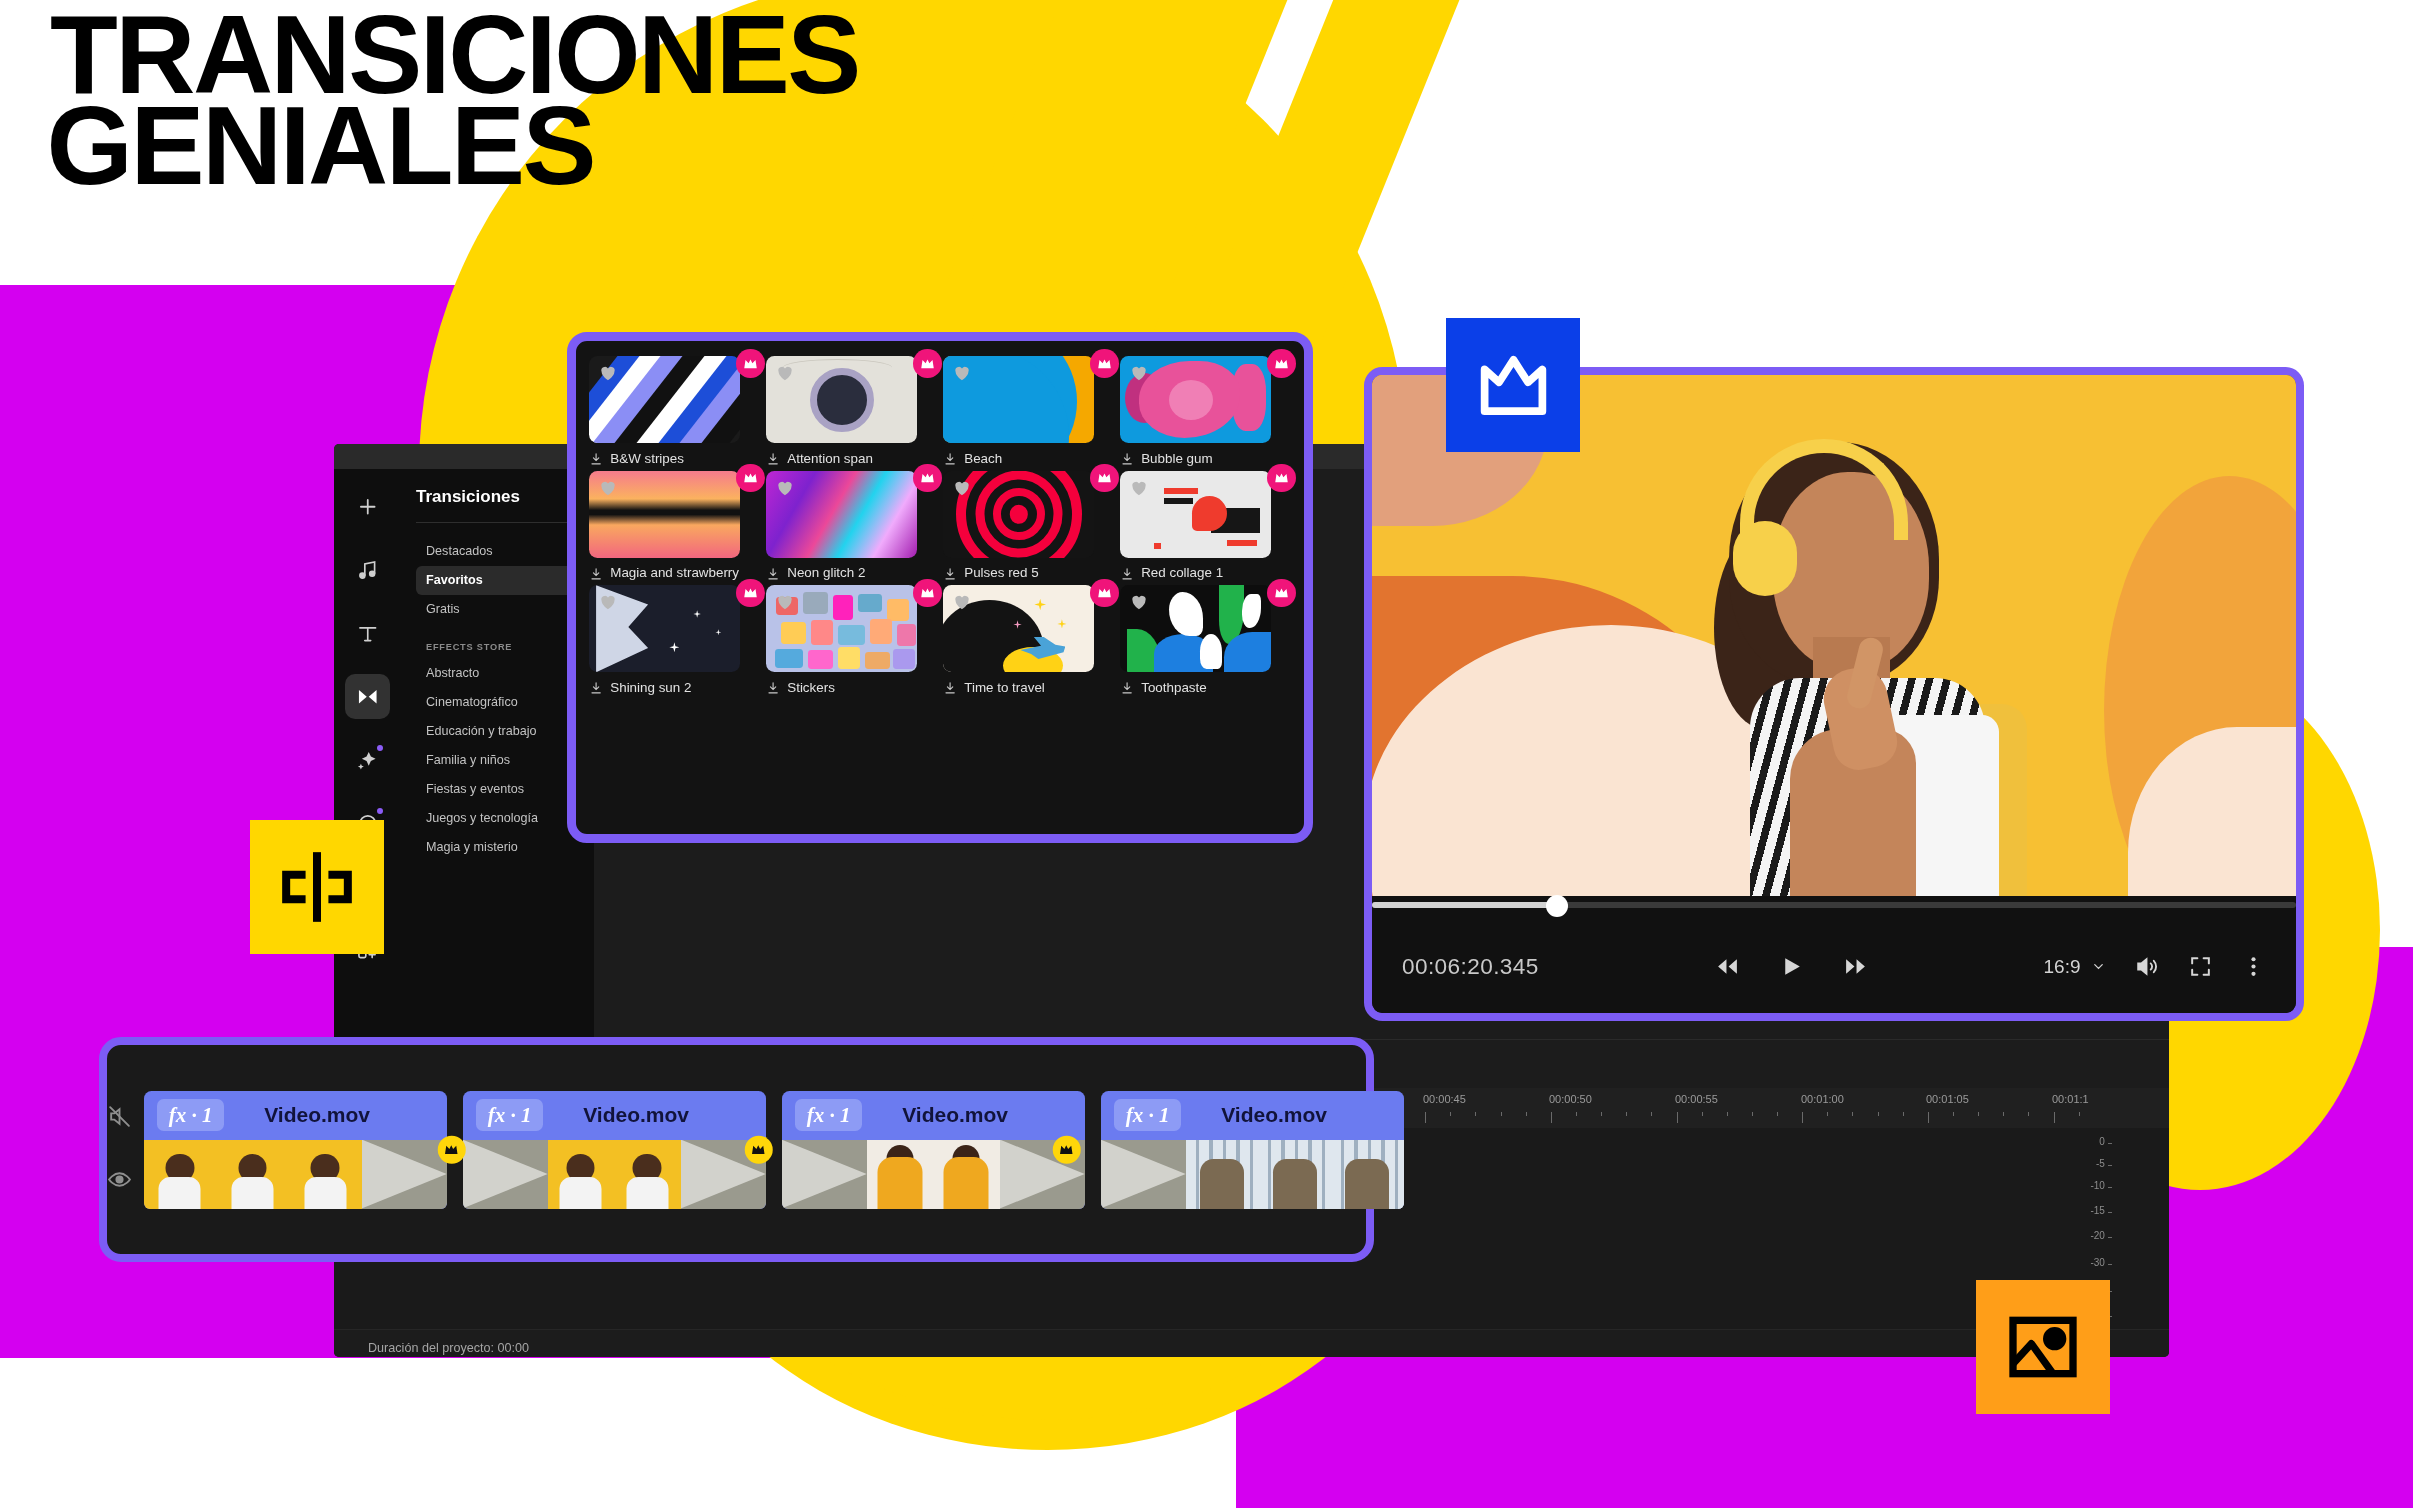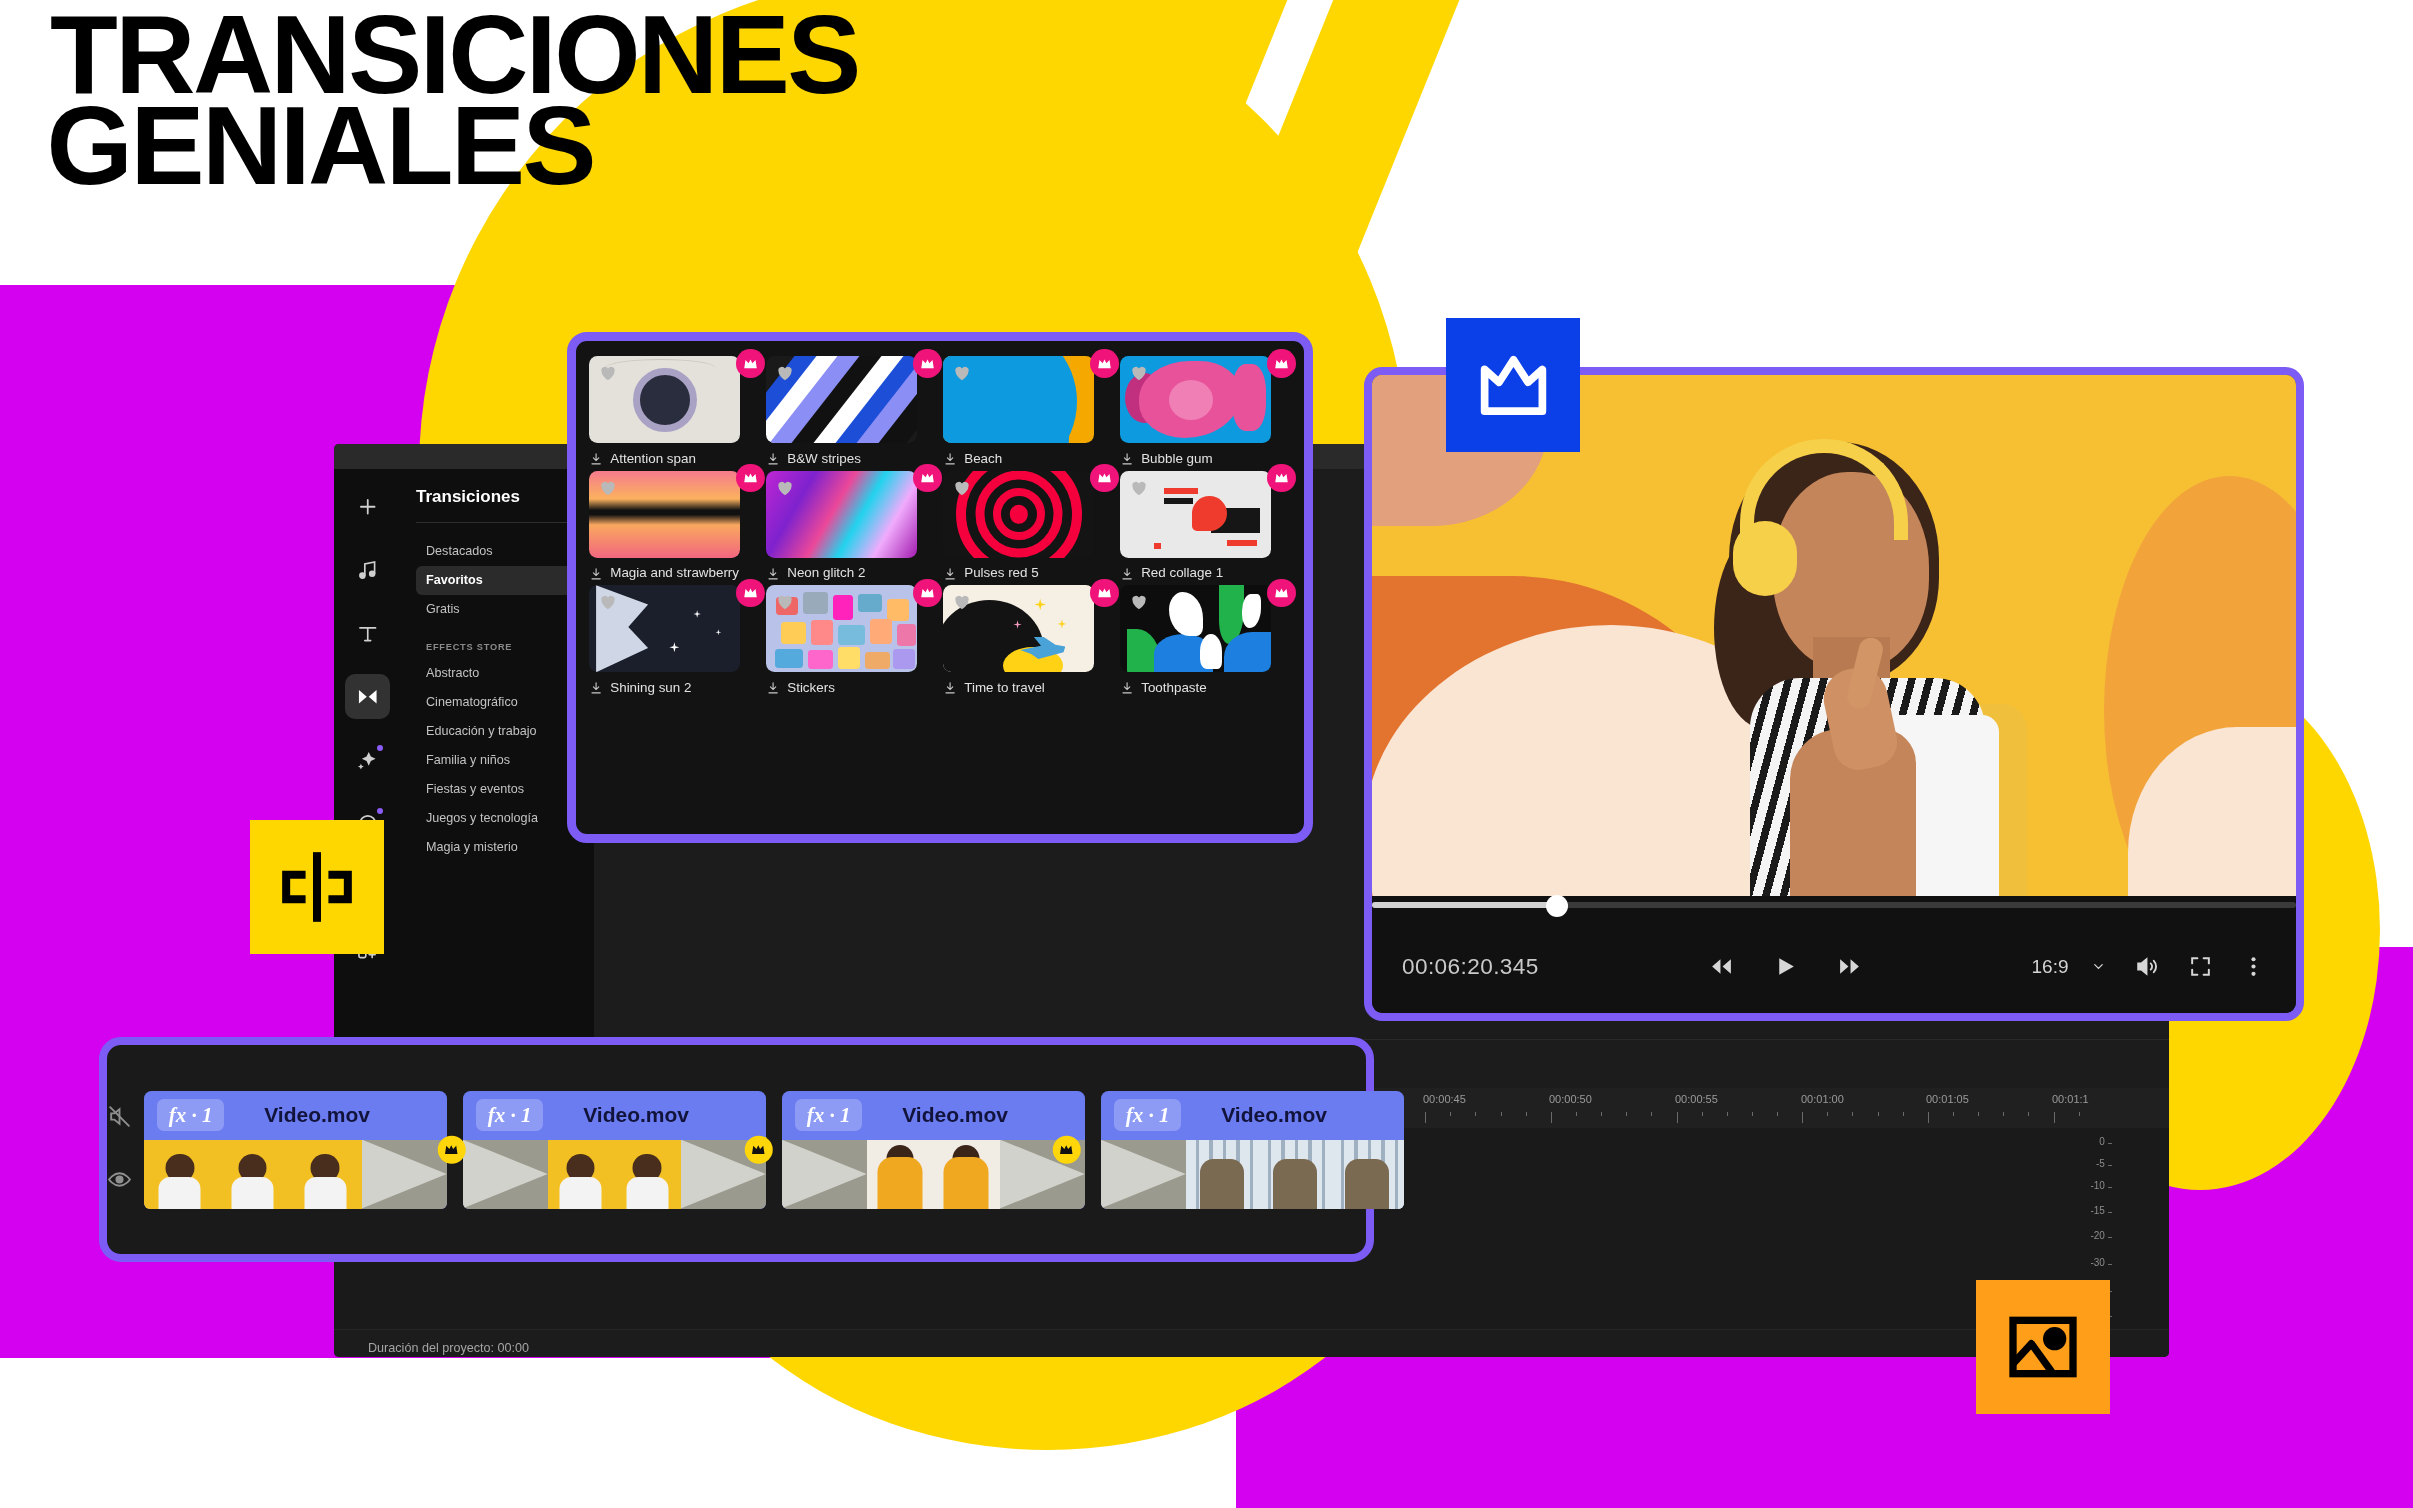--- a/index.html
+++ b/index.html
@@ -161,21 +161,21 @@
   .pv-scrub{position:relative;height:17px;background:#111;}
   .pv-scrub .fill{position:absolute;left:0;top:5.9px;height:5.9px;width:20%;background:#d2d2d2;border-radius:3.4px;}
   .pv-scrub .rest{position:absolute;left:0;top:5.9px;height:5.9px;width:100%;background:#3a3a3a;border-radius:3.4px;}
   .pv-scrub .knob{position:absolute;left:calc(20% - 11px);top:-0.8px;width:22px;height:22px;border-radius:50%;background:#fff;}
   .pv-bar{height:107px;background:#111;display:flex;align-items:center;padding:0 30px;color:#cfcfcf;}
   .pv-time{font-size:22.6px;color:#c9c9c9;letter-spacing:0.4px;}
   .pv-center{flex:1;display:flex;align-items:center;justify-content:center;gap:39px;}
   .pv-ib{display:flex;align-items:center;justify-content:center;color:#d6d6d6;}
   .pv-ib svg{width:25px;height:25px;}
   .pv-right{display:flex;align-items:center;gap:28.5px;}
-  .pv-ratio{display:flex;align-items:center;gap:22px;font-size:19px;color:#d4d4d4;justify-content:center;}
+  .pv-ratio{display:flex;align-items:center;gap:10px;font-size:19px;color:#d4d4d4;justify-content:center;}
 
   
   #clips{position:absolute;left:99px;top:1037px;width:1275px;height:225px;
          background:#1a1a1a;border:8.4px solid #7c5cf5;border-radius:22px;z-index:28;display:flex;align-items:center;}
   .cl-head{width:92px;height:100%;display:flex;flex-direction:column;align-items:center;justify-content:center;gap:35px;color:#8f8f8f;}
   .cl-head svg{width:25px;height:25px;}
   .cl-rail{width:4.2px;height:134px;background:#3c4580;border-radius:2.5px;margin-right:11.7px;}
   .cl-track{display:flex;gap:16px;position:relative;}
   .clip{width:303px;border-radius:7.5px 7.5px 5.9px 5.9px;overflow:hidden;background:#6b7bf0;}
   .clip-hd{height:49px;display:flex;align-items:center;gap:11px;padding-left:13.4px;}
@@ -448,41 +448,20 @@
       </div>
     </div>
 
     <div class="tl-status">Duración del proyecto: 00:00</div>
   </div>
 
   <div id="transitions">
     <div class="tr-grid">
 
       <div class="tr-cell">
-        <div class="tr-thumb th-attention">
-          <div class="wire"></div>
-            <div class="ring"></div>
-          <span class="tr-heart"><svg viewBox="0 0 24 24" fill="currentColor">
-                <path d="M12 20s-7-4.6-7-9.3A4 4 0 0112 7a4 4 0 017 3.7C19 15.4 12 20 12 20z"></path>
-              </svg></span>
-        </div>
-        <span class="tr-crown">
-            <svg viewBox="0 0 24 18">
-              <path d="M2 16h20l-2-13-5 5-3-6-3 6-5-5z"></path>
-            </svg>
-          </span>
-        <div class="tr-label">
-          <svg viewBox="0 0 24 24" fill="none" stroke="currentColor" stroke-width="1.9" stroke-linecap="round">
-              <path d="M12 3v11M7.5 10L12 14.5 16.5 10M5 20h14"></path>
-            </svg>
-          <span>Attention span</span>
-        </div>
-      </div>
-
-      <div class="tr-cell">
         <div class="tr-thumb th-bw">
           <i style="left:-8.4px;background:#1d4ed8"></i>
             <i style="left:13.4px;background:#fff"></i>
           <i style="left:35px;background:#8b8ef5"></i>
             <i style="left:57px;background:#111"></i>
           <i style="left:79px;background:#fff"></i>
             <i style="left:101px;background:#1d4ed8"></i>
           <i style="left:122px;background:#8b8ef5"></i>
             <i style="left:144px;background:#111"></i>
           <span class="tr-heart"><svg viewBox="0 0 24 24" fill="currentColor">
@@ -492,20 +471,41 @@
         <span class="tr-crown">
             <svg viewBox="0 0 24 18">
               <path d="M2 16h20l-2-13-5 5-3-6-3 6-5-5z"></path>
             </svg>
           </span>
         <div class="tr-label">
           <svg viewBox="0 0 24 24" fill="none" stroke="currentColor" stroke-width="1.9" stroke-linecap="round">
               <path d="M12 3v11M7.5 10L12 14.5 16.5 10M5 20h14"></path>
             </svg>
           <span>B&amp;W stripes</span>
+        </div>
+      </div>
+
+      <div class="tr-cell">
+        <div class="tr-thumb th-attention">
+          <div class="wire"></div>
+            <div class="ring"></div>
+          <span class="tr-heart"><svg viewBox="0 0 24 24" fill="currentColor">
+                <path d="M12 20s-7-4.6-7-9.3A4 4 0 0112 7a4 4 0 017 3.7C19 15.4 12 20 12 20z"></path>
+              </svg></span>
+        </div>
+        <span class="tr-crown">
+            <svg viewBox="0 0 24 18">
+              <path d="M2 16h20l-2-13-5 5-3-6-3 6-5-5z"></path>
+            </svg>
+          </span>
+        <div class="tr-label">
+          <svg viewBox="0 0 24 24" fill="none" stroke="currentColor" stroke-width="1.9" stroke-linecap="round">
+              <path d="M12 3v11M7.5 10L12 14.5 16.5 10M5 20h14"></path>
+            </svg>
+          <span>Attention span</span>
         </div>
       </div>
 
       <div class="tr-cell">
         <div class="tr-thumb th-beach">
           <div class="sea"></div>
             <div class="sea2"></div>
           <span class="tr-heart"><svg viewBox="0 0 24 24" fill="currentColor">
                 <path d="M12 20s-7-4.6-7-9.3A4 4 0 0112 7a4 4 0 017 3.7C19 15.4 12 20 12 20z"></path>
               </svg></span>

